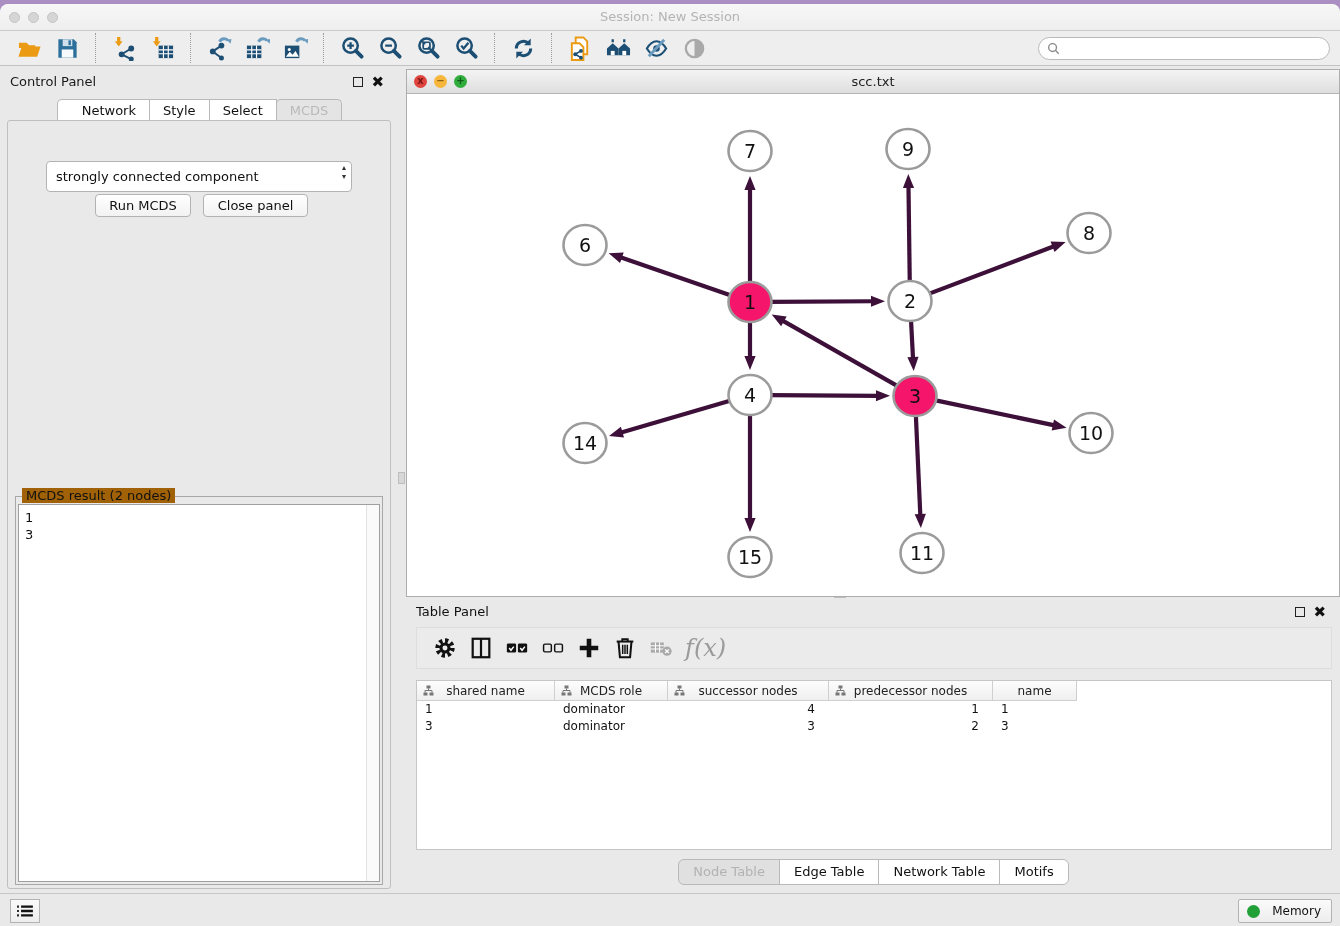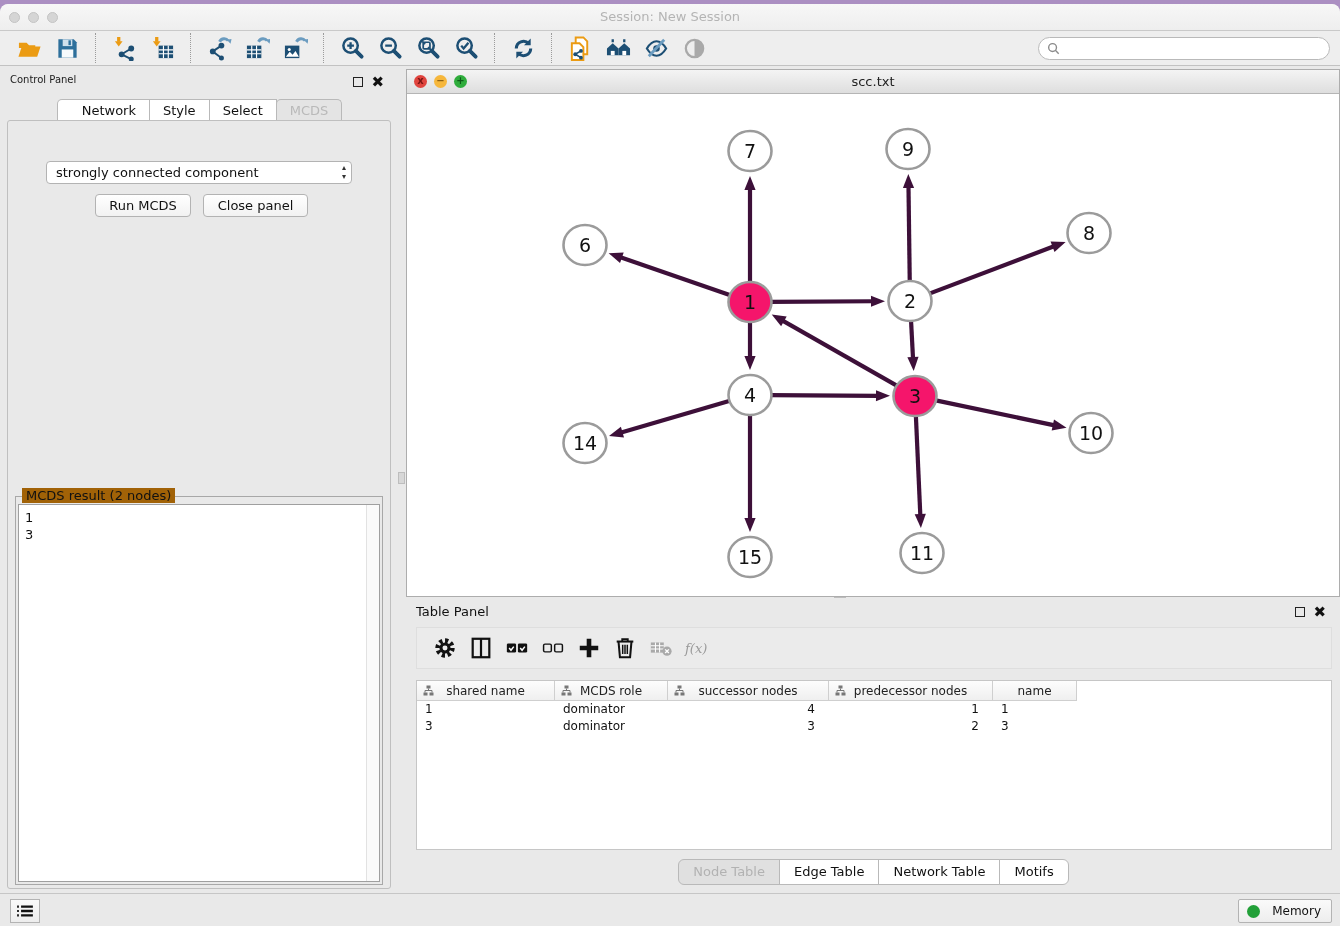--- a/index.html
+++ b/index.html
@@ -17,34 +17,34 @@
   #toolbar { position:absolute; top:27px; left:0; right:0; height:35px; background:#eeeeee; border-bottom:1px solid #c2c2c2; display:flex; align-items:center; padding-left:10px; }
   .tbtn { width:30px; height:28px; display:flex; align-items:center; justify-content:center; margin:0 4px; }
   .tbtn svg { width:25px; height:25px; }
   .tb-sep { align-self:center; height:30px; border-left:1px dotted #9b9b9b; margin:0 9px; }
   #search-wrap { position:absolute; right:10px; top:6px; width:292px; height:23px; background:#fff; border:1px solid #b9b9b9; border-radius:12px; display:flex; align-items:center; padding-left:8px; }
   #search-wrap svg { width:13px; height:13px; }
   #search-input { border:none; outline:none; flex:1; font-size:12px; background:transparent; padding-left:5px; font-family:inherit; }
 
   
   #control-panel { position:absolute; top:62px; left:0; width:398px; bottom:33px; }
-  #cp-header { position:absolute; top:8px; left:10px; font-size:10px; color:#1a1a1a; }
+  #cp-header { position:absolute; top:8px; left:10px; font-size:13px; color:#1a1a1a; }
   .panel-ctl { position:absolute; top:9px; display:flex; gap:8px; }
   #cp-ctl { right:14px; }
   .float-ic { width:10px; height:10px; border:1.6px solid #222; margin-top:2px; }
   .close-ic { font-size:15px; font-weight:bold; color:#111; line-height:14px; }
   .tabs-row { display:flex; justify-content:center; }
   #cp-tabs { position:absolute; top:33px; left:0; right:0; }
   .tab { background:#fff; border:1px solid #b9b9b9; border-bottom:none; padding:3px 13px 4px; font-size:13px; margin-right:-1px; position:relative; }
   .tab:first-child { border-radius:5px 0 0 0;padding-left:24px; }
   .tab:last-child { border-radius:0 5px 0 0; }
   .tab.active { background:#e4e4e4; color:#b9b9b9; border-radius:5px 5px 0 0; }
   #cp-body { position:absolute; top:54px; left:7px; right:7px; bottom:4px; background:#e9e9e9; border:1px solid #bfbfbf; border-radius:3px; }
   #opt-label { position:absolute; top:19px; left:0; right:0; text-align:center; font-size:13px; }
-  #criterion-select { position:absolute; top:40px; left:38px; right:38px; height:23px; background:#fff; border:1px solid #b3b3b3; border-radius:4px; display:flex; align-items:center; padding-left:9px; font-size:13px; }
+  #criterion-select { position:absolute; top:40px; left:38px; right:38px; height:31px; background:#fff; border:1px solid #b3b3b3; border-radius:4px; display:flex; align-items:center; padding-left:9px; font-size:13px; }
   #sel-arrows { position:absolute; right:5px; top:1px; display:flex; flex-direction:column; line-height:9px; font-size:8px; color:#333; }
   .cp-btn { position:absolute; top:73px; height:23px; background:linear-gradient(#ffffff,#f2f2f2); border:1px solid #b3b3b3; border-radius:4px; font-size:13px; text-align:center; line-height:21px; }
   #run-btn { left:87px; width:96px; }
   #closep-btn { left:195px; width:105px; }
   #result-group { position:absolute; left:7px; right:7px; top:375px; bottom:3px; border:1px solid #a8a8a8; }
   #result-title { position:absolute; top:-9px; left:6px; background:#a16207; padding:0 4px; font-size:13px; }
   #result-box { position:absolute; inset:7px 2px 2px 2px; background:#fff; border:1px solid #9f9f9f; padding:4px 0 0 6px; font-size:13px; line-height:17px; overflow:hidden; }
   #result-scroll { position:absolute; top:0; bottom:0; right:0; width:13px; background:#fafafa; border-left:1px solid #e2e2e2; }
 
   
@@ -57,21 +57,21 @@
   #net-title { position:absolute; top:4px; left:0; right:0; text-align:center; font-size:13px; color:#222; }
   #graph-svg { position:absolute; top:24px; left:0; width:932px; height:502px; }
 
   
   #table-panel { position:absolute; top:595px; left:406px; right:0; bottom:33px; background:#e9e9e9; }
   #tp-header { position:absolute; top:5px; left:10px; font-size:13px; }
   #tp-ctl { right:14px; top:6px; }
   #tp-toolbar { position:absolute; top:28px; left:10px; right:8px; height:42px; background:#ebebeb; border:1px solid #dedede; display:flex; align-items:center; padding-left:10px; }
   .tpbtn { width:36px; height:30px; display:flex; align-items:center; justify-content:center; }
   .tpbtn svg { width:24px; height:24px; }
-  #fx-label { font-size:13px; font-style:italic; color:#9a9a9a; font-family:"DejaVu Serif","Liberation Serif",serif; margin-left:6px; }
+  #fx-label { font-size:24px; font-style:italic; color:#9a9a9a; font-family:"DejaVu Serif","Liberation Serif",serif; margin-left:6px; }
   #node-table { position:absolute; top:81px; left:10px; right:8px; bottom:43px; background:#fff; border:1px solid #c6c6c6; overflow:hidden; }
   #table-head { display:flex; height:20px; }
   .th { background:linear-gradient(#fdfdfd,#efefef); border-right:1px solid #cfcfcf; border-bottom:1px solid #cfcfcf; display:flex; align-items:center; justify-content:center; position:relative; font-size:12px; color:#222; flex:0 0 auto; }
   .th .hicon { position:absolute; left:6px; top:4px; }
   .trow { display:flex; height:17px; }
   .td { font-size:12px; padding:1px 8px 0; flex:0 0 auto; white-space:nowrap; overflow:hidden; }
   .td.r { text-align:right; padding-right:14px; }
   #tp-tabs { position:absolute; bottom:8px; left:0; right:0;justify-content:center; }
   #tp-tabs .tab { border-bottom:1px solid #b9b9b9; padding:4px 14px 5px; }
   #tp-tabs .tab:first-child { border-radius:6px 0 0 6px; }

